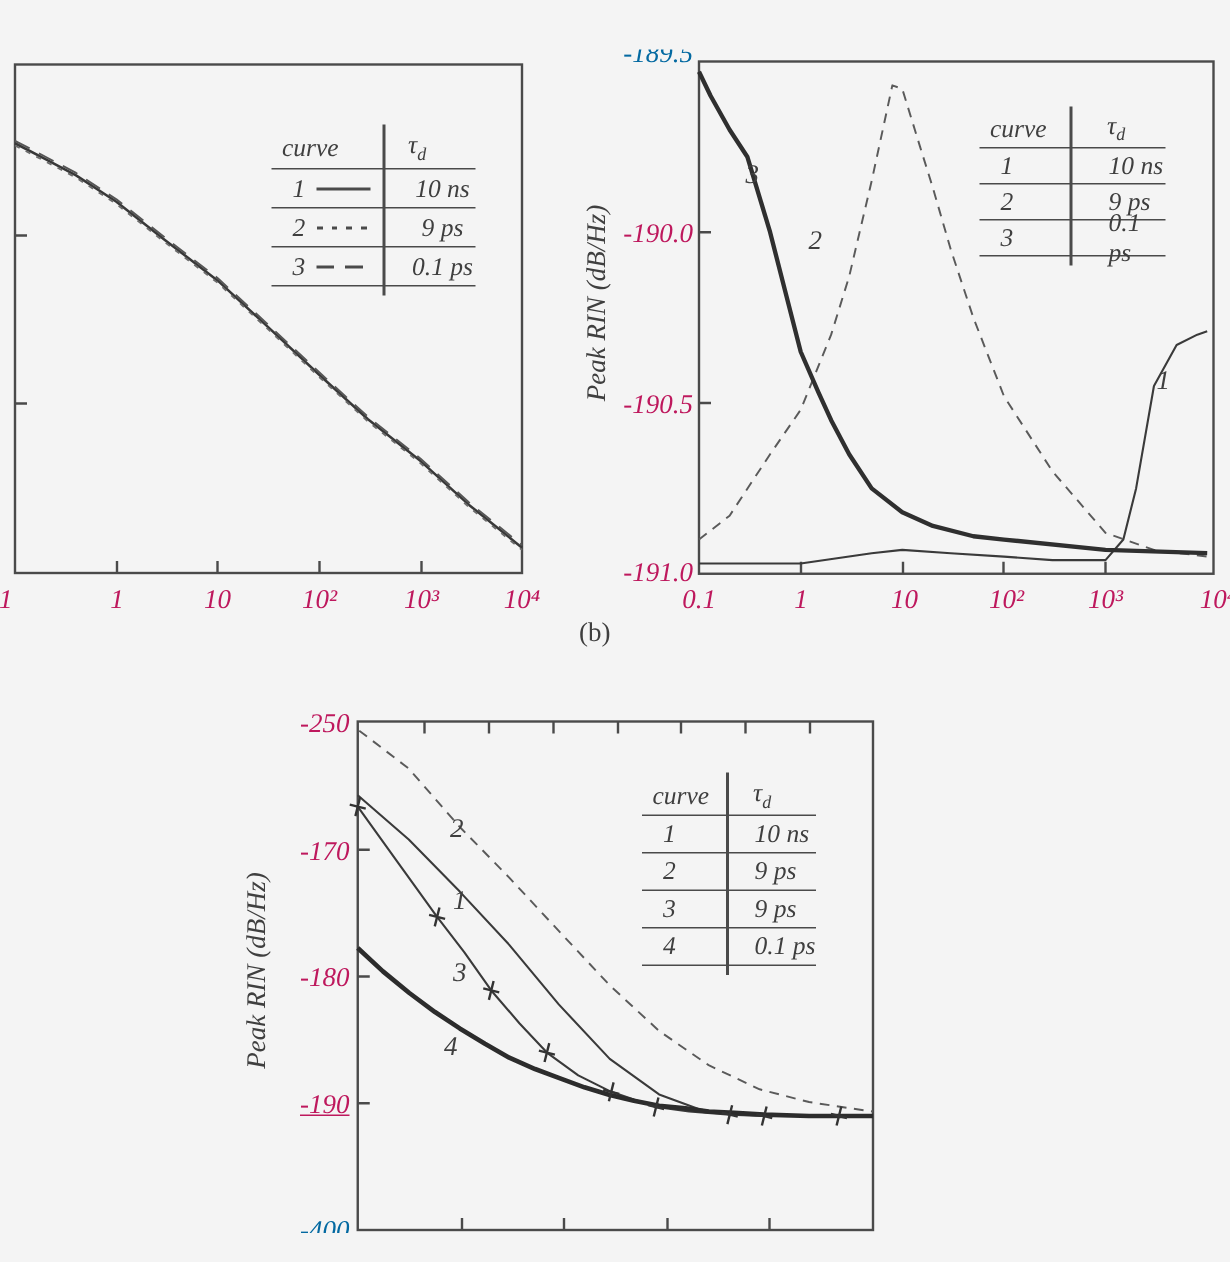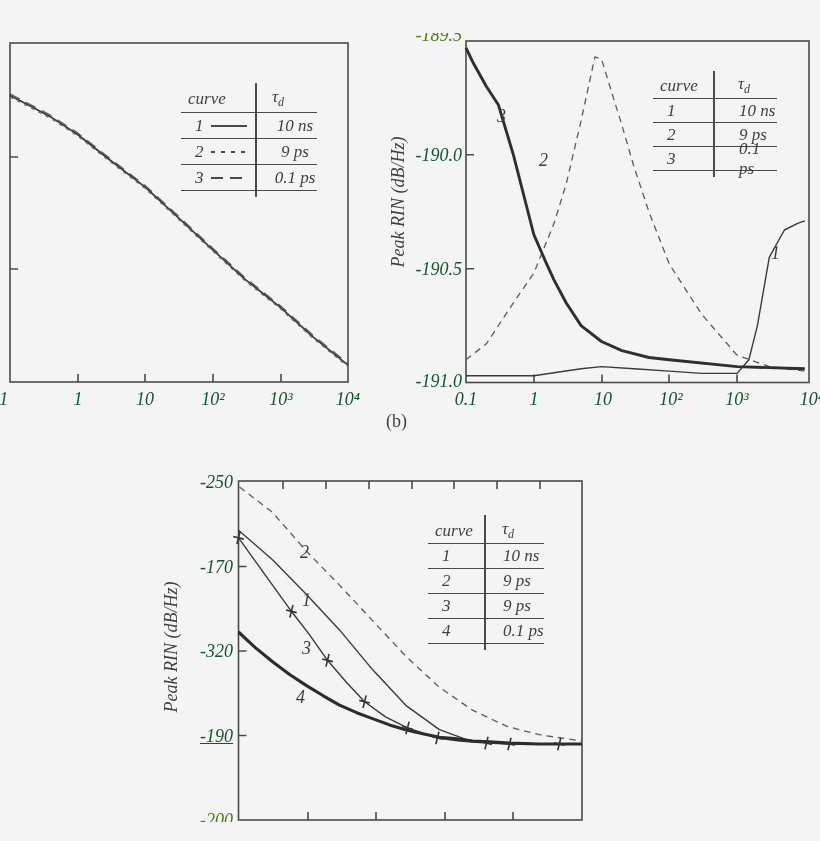--- a/index.html
+++ b/index.html
@@ -1,23 +1,23 @@
 <!DOCTYPE html>
 <html><head>
 <meta charset="utf-8">
 <style>
   html,body{margin:0;padding:0;background:#f4f4f4;}
   #stage{position:relative;width:820px;height:841px;overflow:hidden;
          background:#f4f4f4;font-family:"Liberation Serif",serif;color:#3f3f3f;}
   svg{position:absolute;left:0;top:0;}
-  .tick{position:absolute;font:italic 18px "Liberation Serif",serif;color:#14532d;
+  .tick{position:absolute;font:italic 18px "Liberation Serif",serif;color:#be185d;
         text-align:center;white-space:nowrap;}
   .tick.right{text-align:right;}
   .clipbox{position:absolute;overflow:hidden;font:italic 18px "Liberation Serif",serif;
-           color:#4d7c0f;text-align:right;}
+           color:#0369a1;text-align:right;}
   .clipbox .inner{position:relative;display:block;}
   .axis-x{position:absolute;font:italic 19px "Liberation Serif",serif;color:#3f3f3f;
           text-align:center;white-space:nowrap;}
   .axis-x sub,.legend sub{font-size:12px;font-style:italic;}
   .axis-y{position:absolute;font:italic 18px "Liberation Serif",serif;color:#3f3f3f;
           white-space:nowrap;transform:translate(-50%,-50%) rotate(-90deg);}
   .panel-tag{position:absolute;font:18px "Liberation Serif",serif;color:#3f3f3f;}
   .curve-label{position:absolute;font:italic 18px "Liberation Serif",serif;color:#3f3f3f;}
   .legend{position:absolute;font:italic 17px "Liberation Serif",serif;color:#3f3f3f;}
   .lg-row{display:flex;align-items:center;border-bottom:1.6px solid #4a4a4a;}
@@ -82,21 +82,21 @@
   </svg>
 
   <div class="axis-y" style="left:398px;top:202px">Peak RIN (dB/Hz)</div>
   <div class="axis-y" style="left:171px;top:647px">Peak RIN (dB/Hz)</div>
   <div class="panel-tag" style="left:386px;top:411px">(b)</div>
 
   <div class="clipbox" style="left:396px;top:33px;width:66px;height:14px">
     <span class="inner" style="top:-8px">-189.5</span>
   </div>
   <div class="clipbox" style="left:168px;top:810px;width:65px;height:12px">
-    <span class="inner">-200</span>
+    <span class="inner">-400</span>
   </div>
 
   <div id="legend-a" class="legend" style="left: 181px; top: 86px; width: 136px;">
       <div class="lg-row" style="height: 26px;">
         <div class="lg-c1" style="width:74px;padding-left:7px">curve</div>
         <div class="lg-c2" style="padding-left:10px"><span>τ</span><sub>d</sub></div>
       </div>
       <div class="lg-row" style="height: 25px;">
         <div class="lg-c1" style="width:74px;padding-left:14px">1<span class="samp solid"></span></div>
         <div class="lg-c2" style="padding-left:4px;text-align:center;">10 ns</div>
@@ -163,21 +163,21 @@
     <div class="tick" style="left: 500px; top: 389px; width: 68px;">1</div>
     <div class="tick" style="left: 569px; top: 389px; width: 68px;">10</div>
     <div class="tick" style="left: 637px; top: 389px; width: 68px;">10²</div>
     <div class="tick" style="left: 703px; top: 389px; width: 68px;">10³</div>
     <div class="tick" style="left: 778px; top: 389px; width: 68px;">10⁴</div>
     <div class="tick right" style="left: 396px; top: 144.8px; width: 66px;">-190.0</div>
     <div class="tick right" style="left: 396px; top: 258.7px; width: 66px;">-190.5</div>
     <div class="tick right" style="left: 396px; top: 371px; width: 66px;">-191.0</div>
     <div class="tick right" style="left: 168px; top: 472px; width: 65px;">-250</div>
     <div class="tick right" style="left: 168px; top: 556.5px; width: 65px;">-170</div>
-    <div class="tick right" style="left: 168px; top: 641px; width: 65px;">-320</div>
+    <div class="tick right" style="left: 168px; top: 641px; width: 65px;">-180</div>
     <div class="tick right" style="left: 168px; top: 725.5px; width: 65px; text-decoration: underline;">-190</div>
     <div class="curve-label" style="left: 497px; top: 106px;">3</div>
     <div class="curve-label" style="left: 539px; top: 150px;">2</div>
     <div class="curve-label" style="left: 771px; top: 243px;">1</div>
     <div class="curve-label" style="left: 300px; top: 542px;">2</div>
     <div class="curve-label" style="left: 302px; top: 590px;">1</div>
     <div class="curve-label" style="left: 302px; top: 638px;">3</div>
     <div class="curve-label" style="left: 296px; top: 687px;">4</div>
   </div>
 

